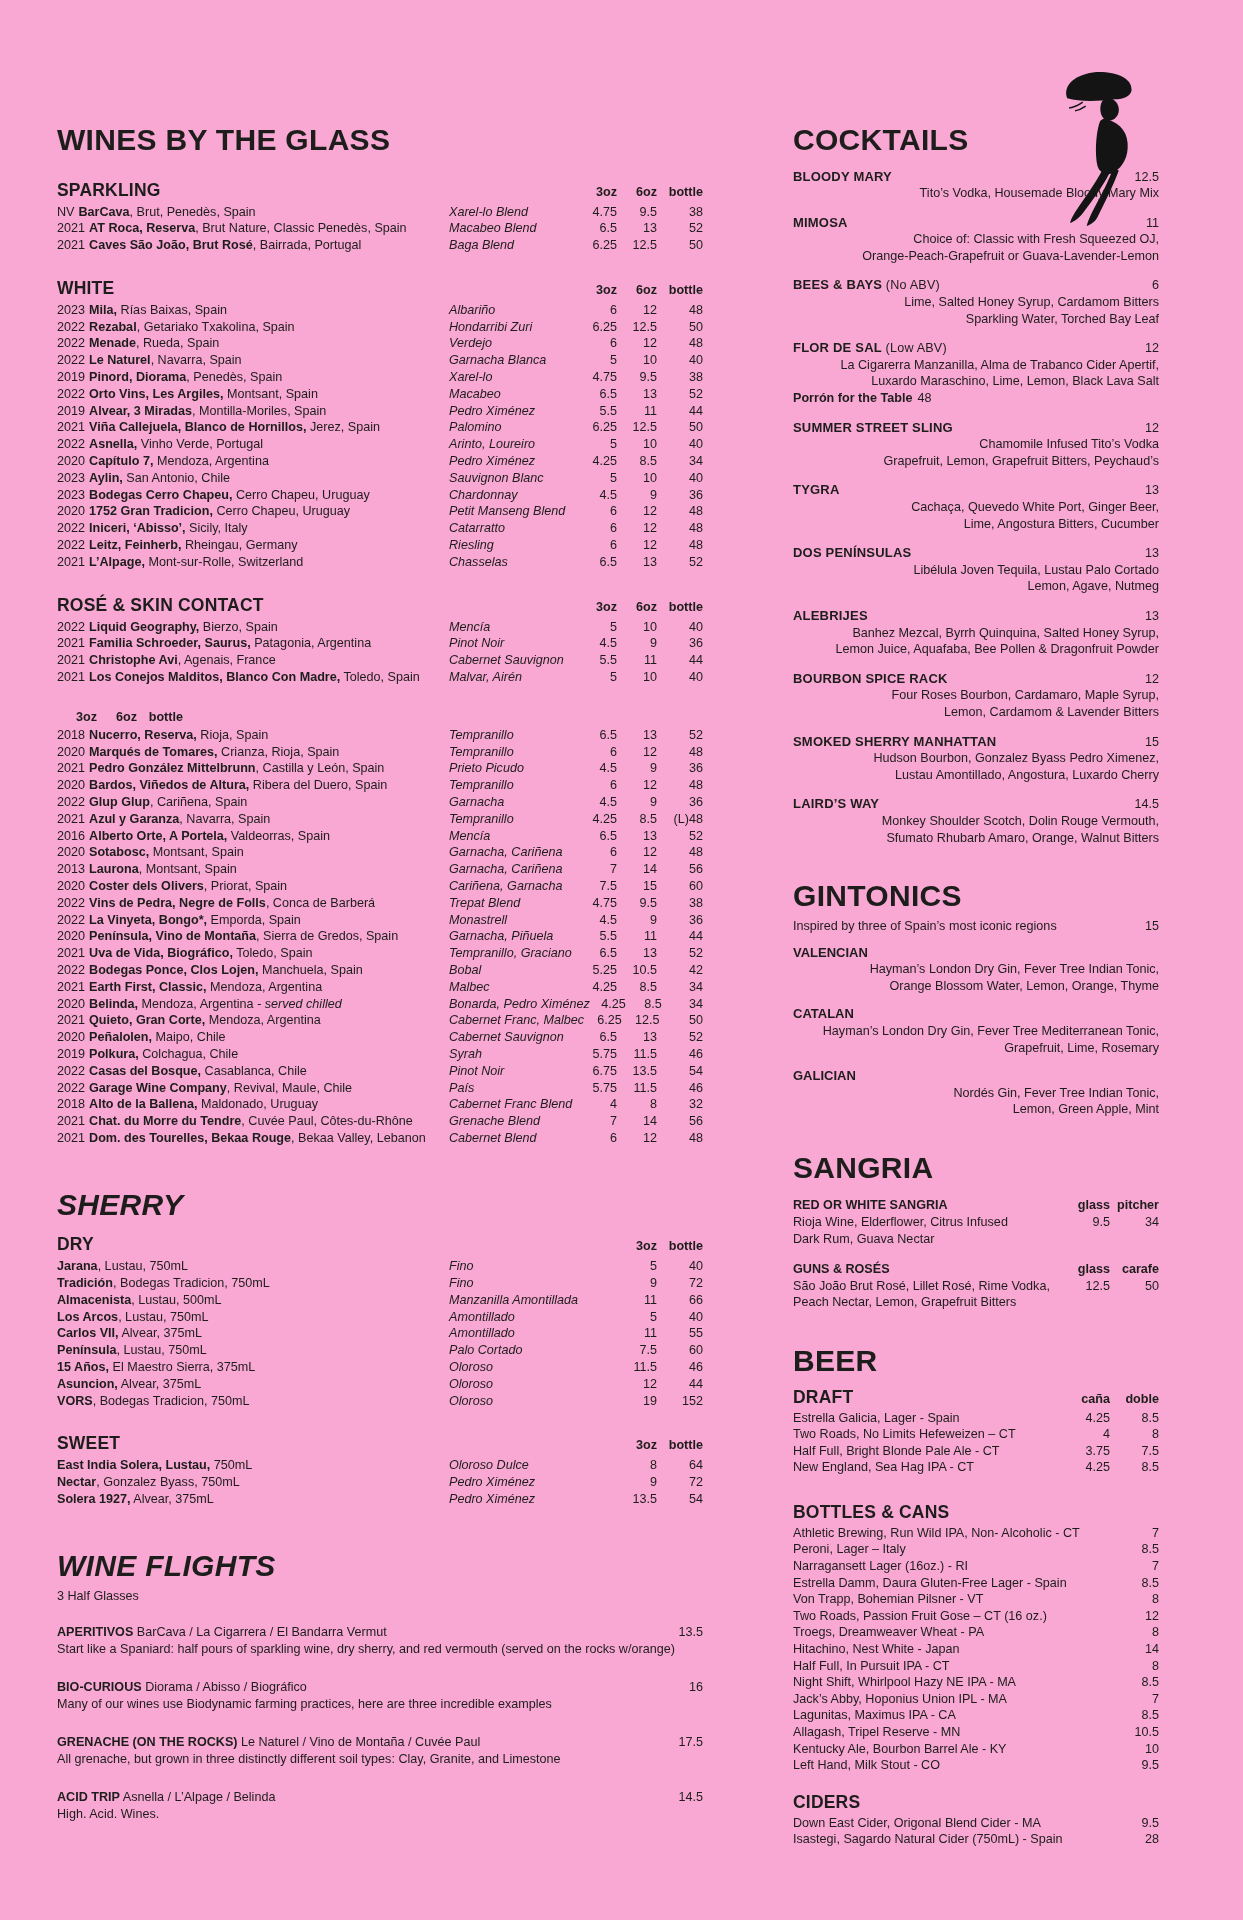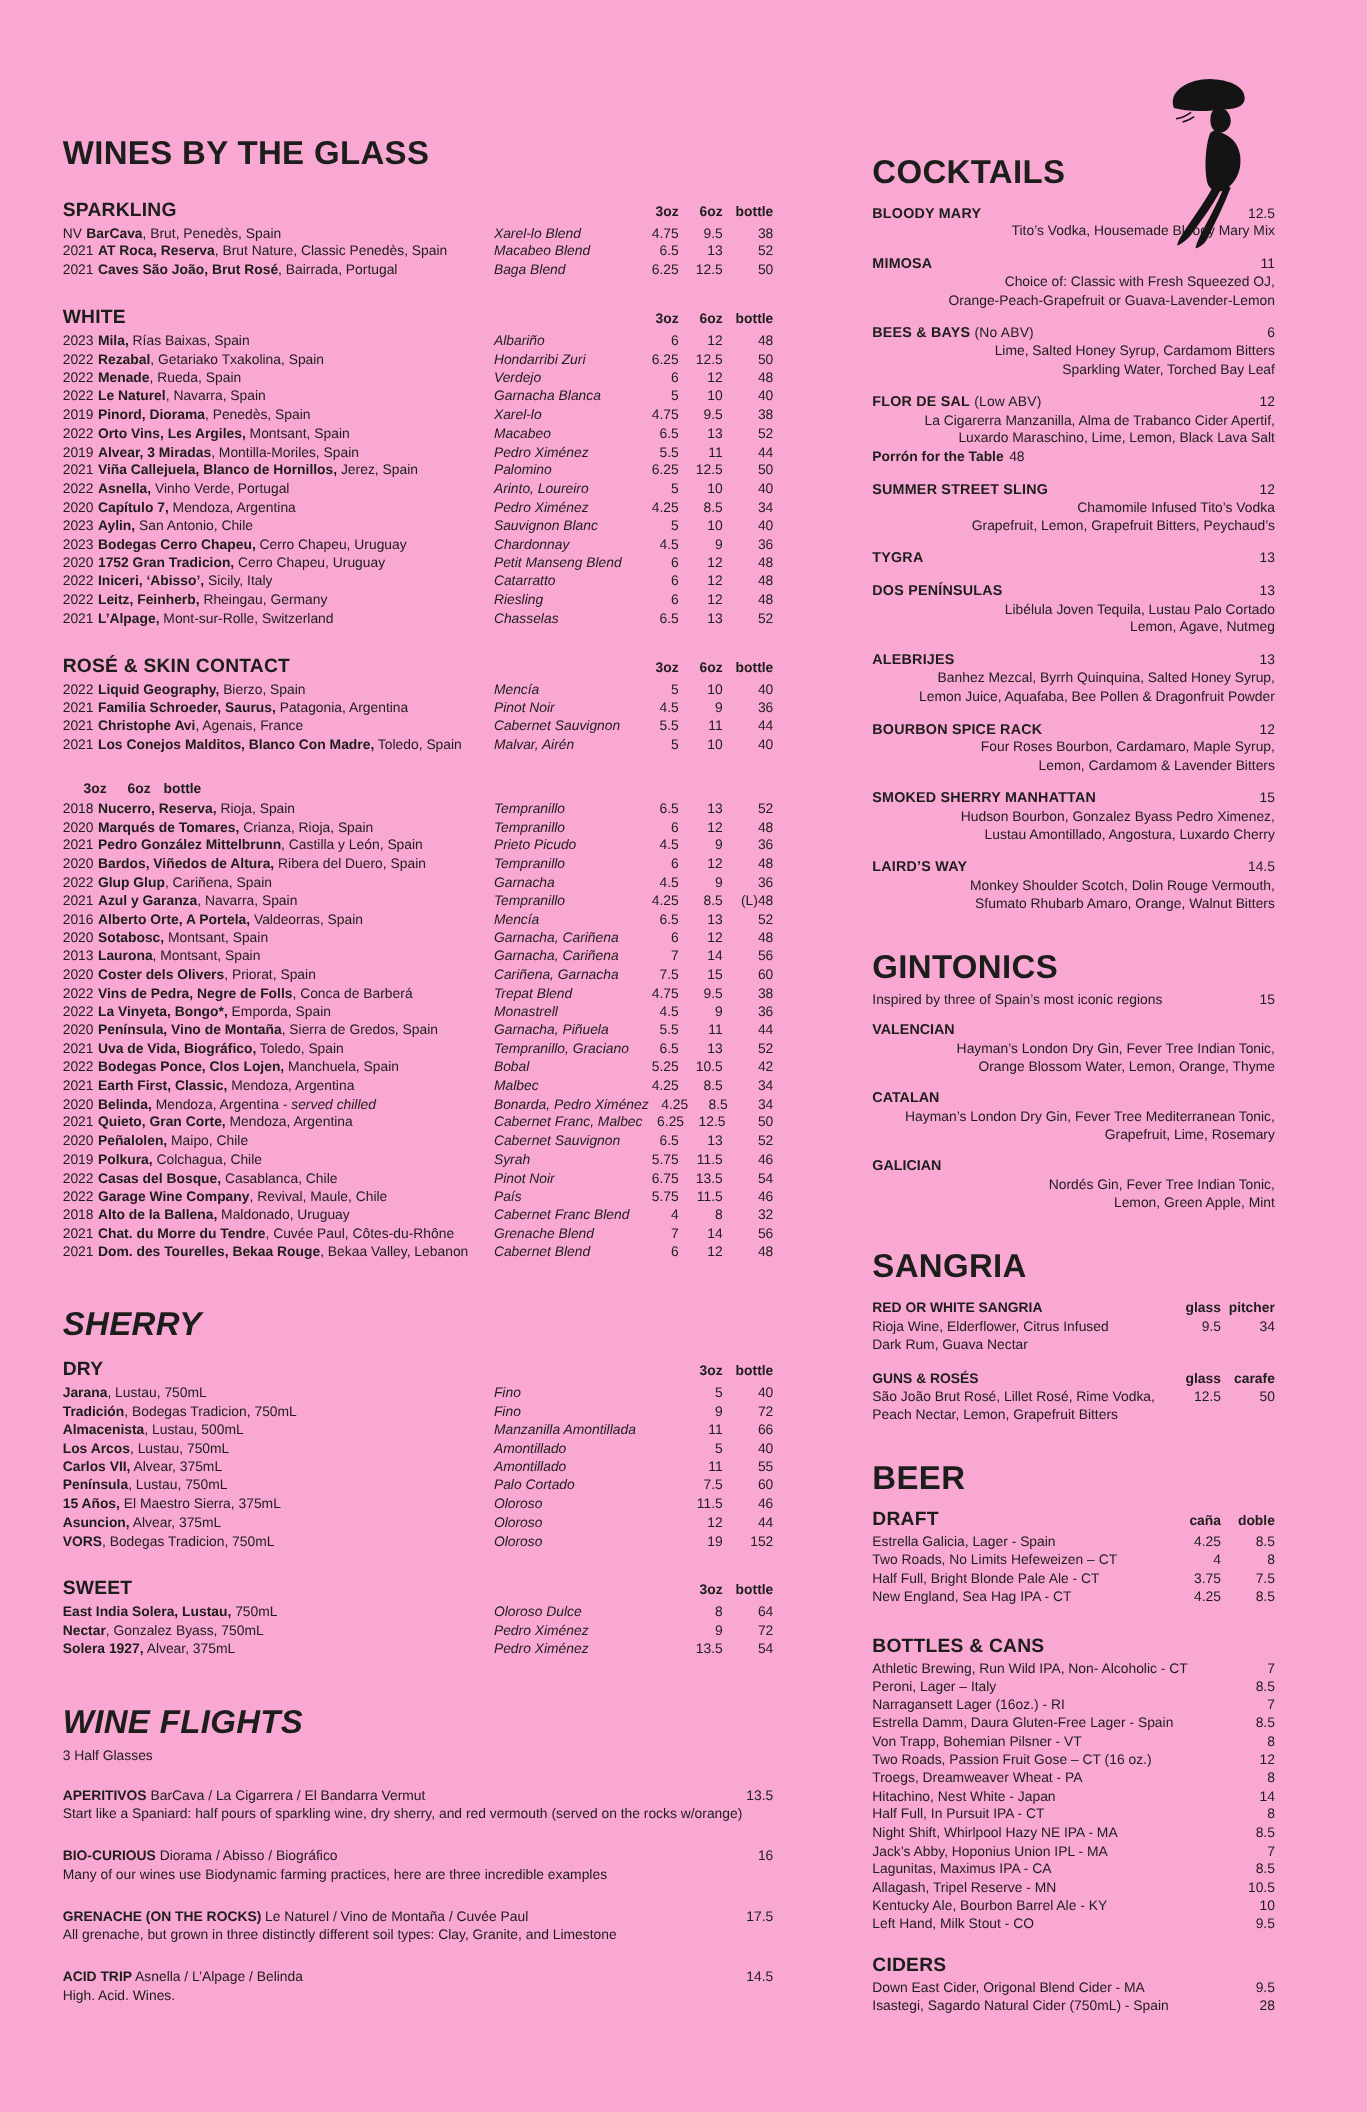--- a/index.html
+++ b/index.html
@@ -31,21 +31,21 @@
   .sherry-sub { margin-top:14px; }
 
   .flights-note { font-size:12.6px; margin-top:8px; }
   .flight { margin-top:21px; font-size:12.6px; line-height:17px; }
   .fline { display:flex; }
   .fmain { flex:1; white-space:nowrap; }
   .fprice { width:46px; text-align:right; }
   .fdesc { white-space:nowrap; }
 
   
-  .col-right { position:absolute; left:793px; top:141px; width:366px; }
+  .col-right { position:absolute; left:793px; top:124px; width:366px; }
   .cblock { margin-top:13px; font-size:12.6px; line-height:16.6px; }
   .cname-line { display:flex; align-items:baseline; }
   .cname-main { flex:1; font-size:13px; letter-spacing:.2px; }
   .suffix { font-weight:400; font-size:12.6px; }
   .cprice { width:44px; text-align:right; }
   .clines { white-space:pre-line;text-align:right; }
   .cextra b { margin-right:5px; }
 
   .rtitle { margin-top:34px; }
   .gnote { display:flex; margin-top:7px; font-size:12.6px; }
@@ -657,20 +657,22 @@
           </div>
           <div class="clines">Chamomile Infused Tito’s Vodka
 Grapefruit, Lemon, Grapefruit Bitters, Peychaud’s</div>
 
         </div>
         <div class="cblock">
           <div class="cname-line">
             <span class="cname-main"><b>TYGRA</b><span class="suffix"></span></span>
             <span class="cprice">13</span>
           </div>
+          <div class="clines">Cachaça, Quevedo White Port, Ginger Beer,
+Lime, Angostura Bitters, Cucumber</div>
 
         </div>
         <div class="cblock">
           <div class="cname-line">
             <span class="cname-main"><b>DOS PENÍNSULAS</b><span class="suffix"></span></span>
             <span class="cprice">13</span>
           </div>
           <div class="clines">Libélula Joven Tequila, Lustau Palo Cortado
 Lemon, Agave, Nutmeg</div>
 

